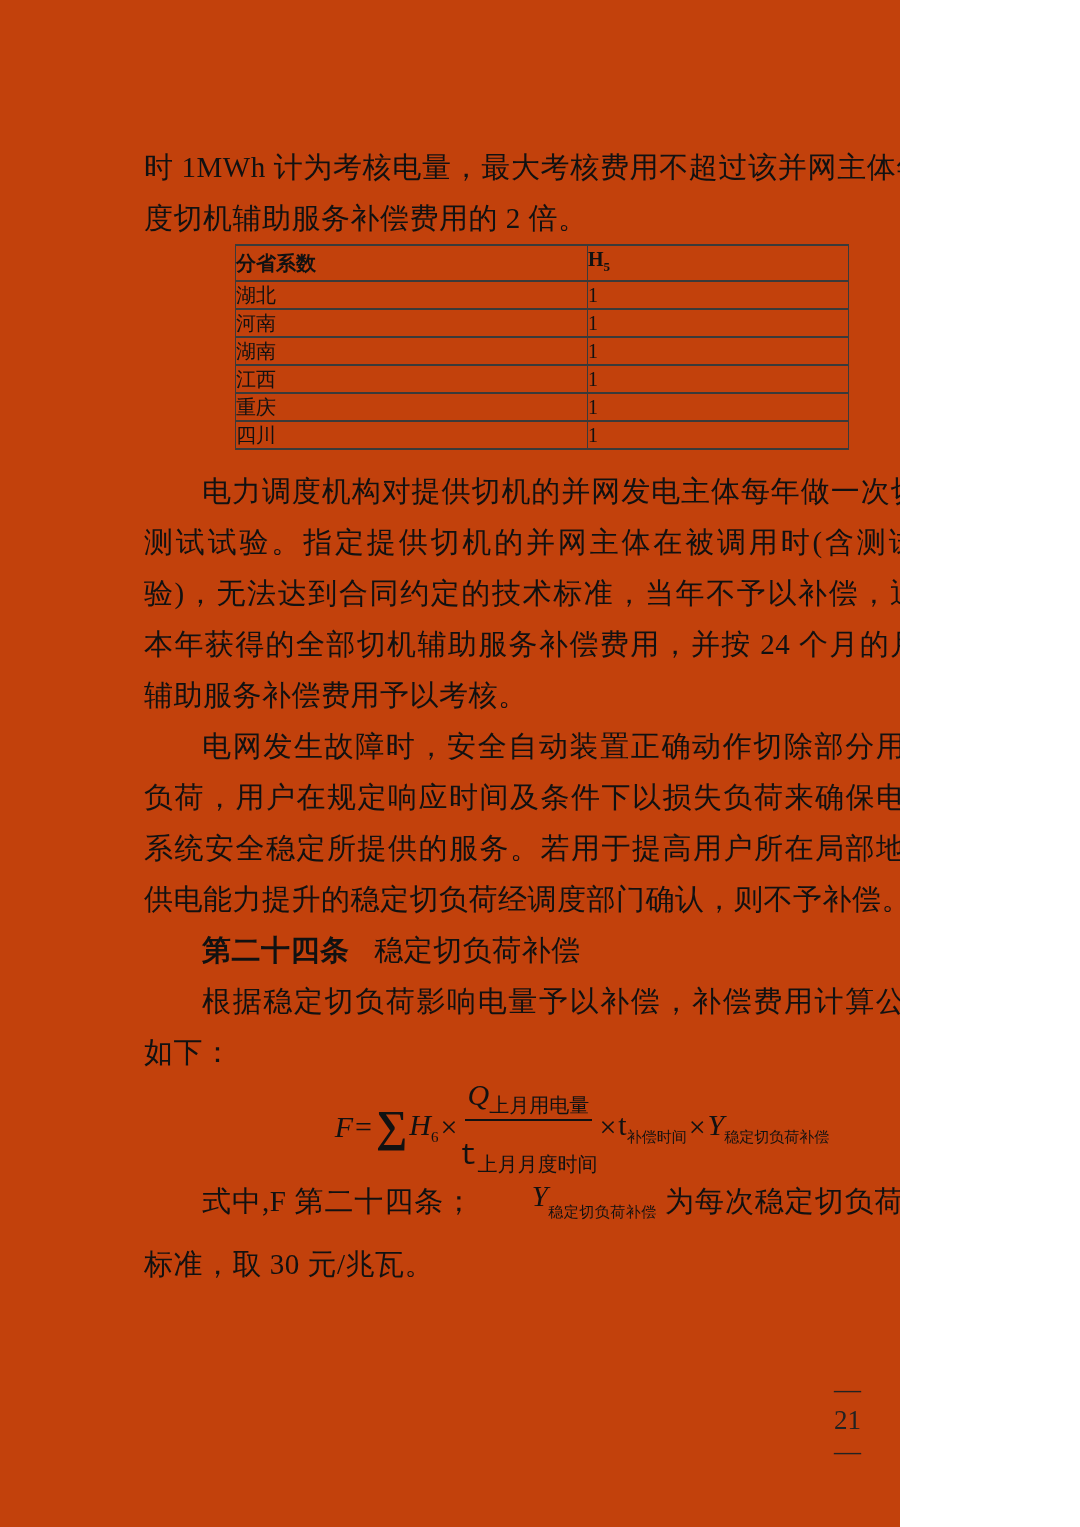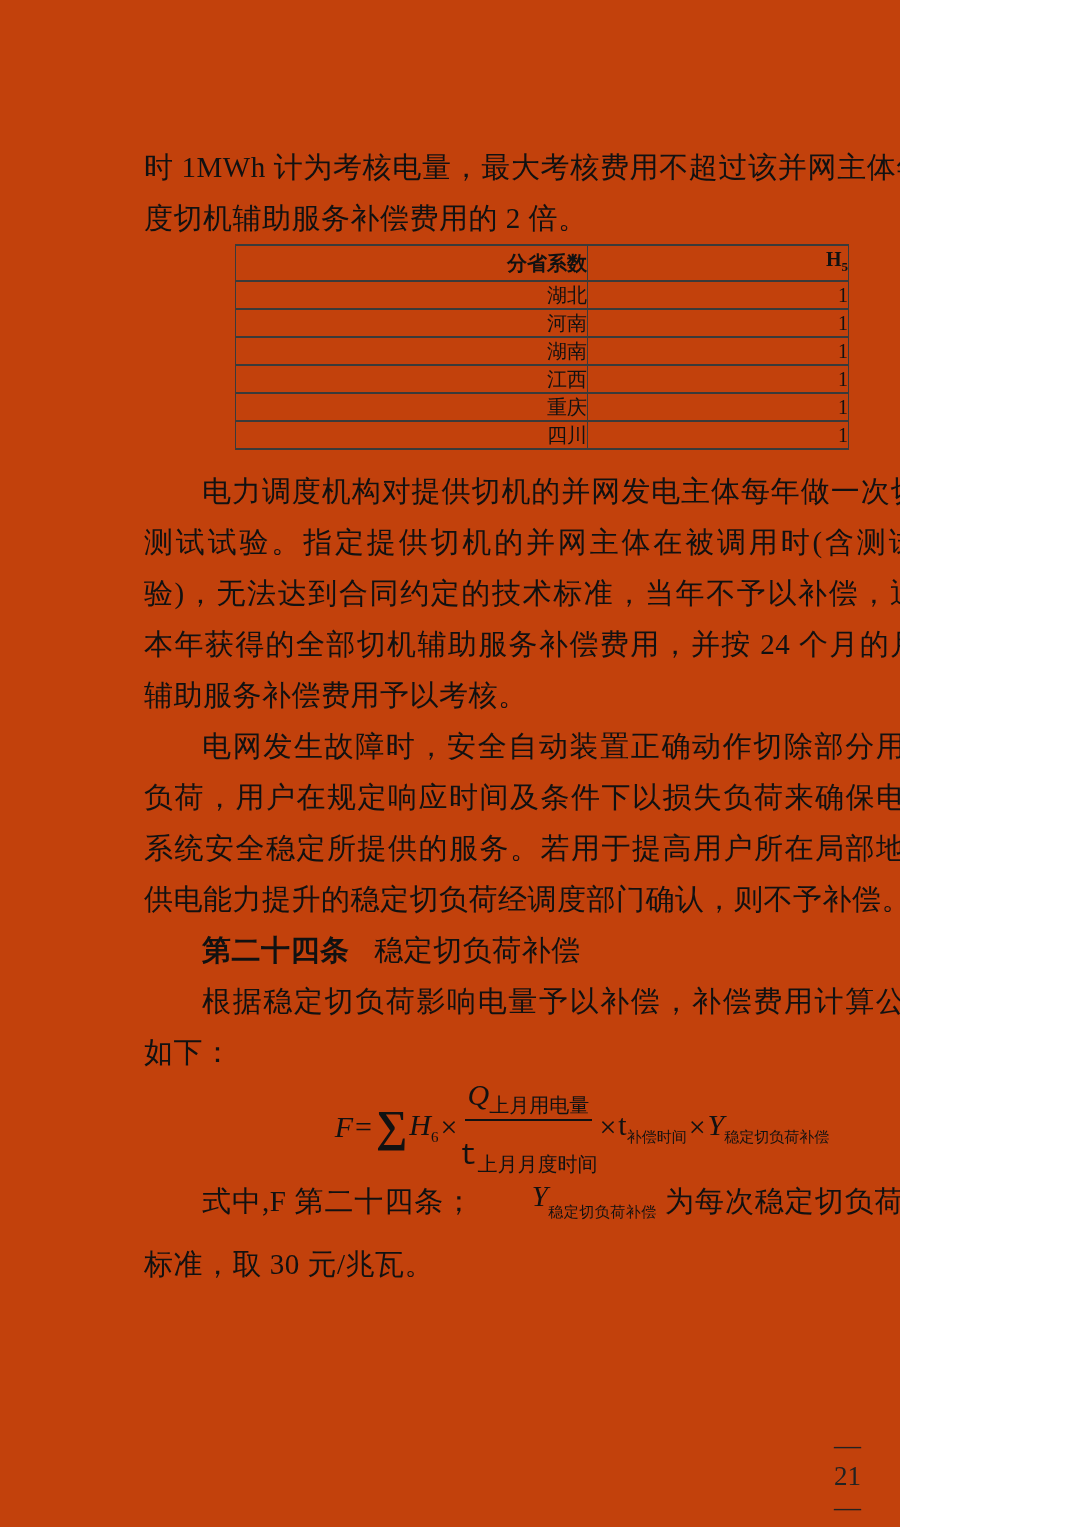--- a/index.html
+++ b/index.html
@@ -42,21 +42,21 @@
     width:613px;
     margin:0 0 0 91px;
     font-size:20px;
   }
   table.coef col.c1 { width:352px; }
   table.coef col.c2 { width:261px; }
   table.coef th, table.coef td {
     border:1px solid #3a3a3a;
     border-top-width:2px;
     border-bottom-width:2px;
-    text-align:right;
+    text-align:left;
     vertical-align:middle;
     height:24px;
     line-height:24px;
     padding:1px 0;
     font-weight:normal;
   }
   table.coef th { font-weight:bold; }
   table.coef sub { font-size:13px; }
 
   
@@ -83,21 +83,21 @@
     text-align:center;
   }
   .frac .num { border-bottom:2px solid #111; padding:0 3px 2px; line-height:1.15; }
   .frac .den { padding-top:18px; line-height:1.15;font-family:Liberation Mono, monospace; }
 
   .inline-y { display:inline-block; position:relative; top:-5px; font-style:italic; }
   .inline-y sub { font-size:15px; font-style:normal; position:relative; top:4px; }
 
   .page-num {
     position:absolute;
-    left:834px; top:1430px;
+    left:834px; top:1374px;
     font-size:27px;
     word-spacing:10px;
     color:#222;
   }
 </style>
 </head>
 <body>
 
 <div class="page">
   <div class="content">

